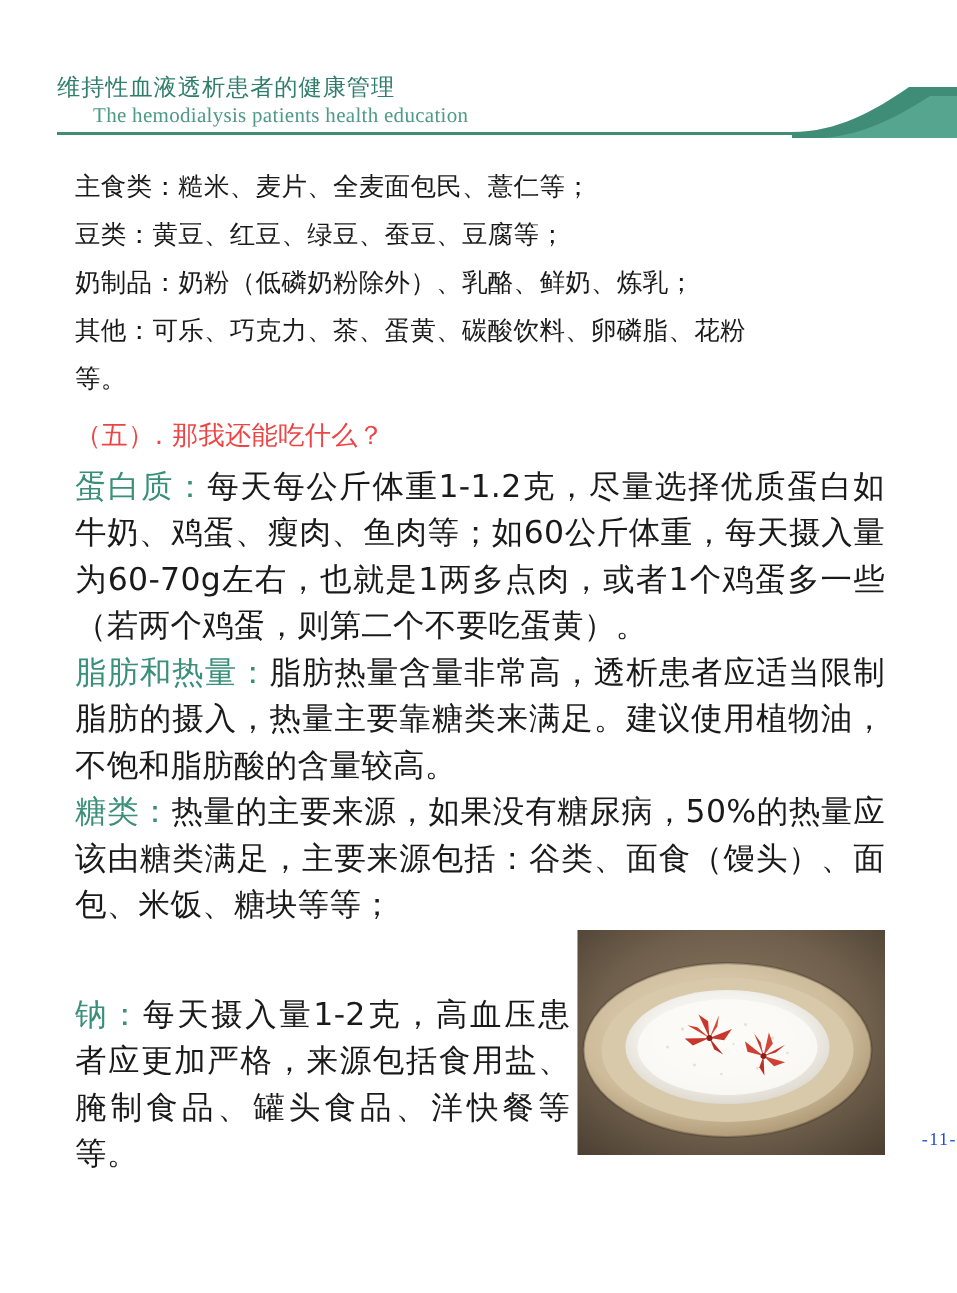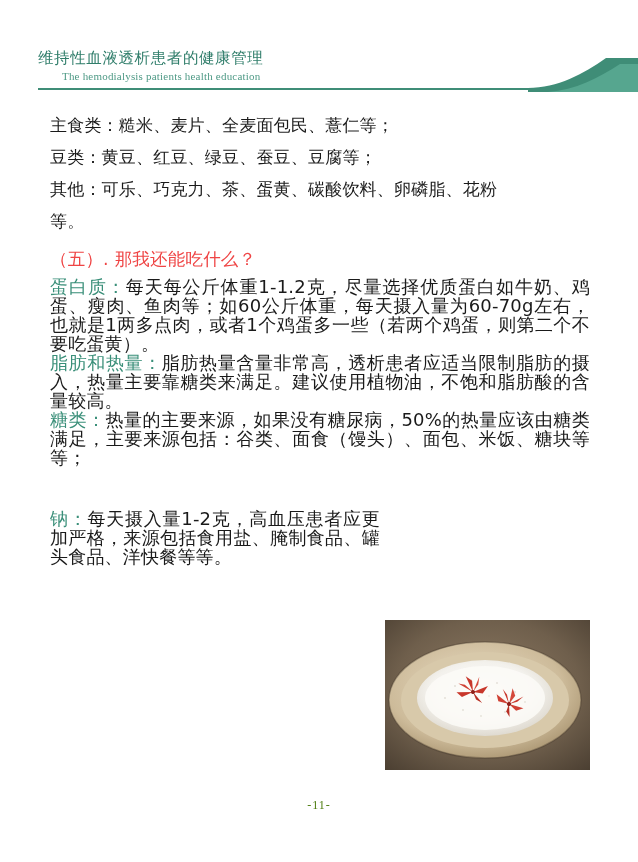--- a/index.html
+++ b/index.html
@@ -36,21 +36,21 @@
     font-size: 15.5px;
     color: #2f7d6a;
     letter-spacing: 0.6px;
     font-family: "DejaVu Sans", sans-serif;
     white-space: nowrap;
   }
   .header-title-en {
     position: absolute;
     left: 62px;
     top: 70px;
-    font-size: 11px;
+    font-size: 14px;
     color: #4f9a86;
     letter-spacing: 0.2px;
     font-family: "Liberation Serif", serif;
     white-space: nowrap;
   }
   .header-rule {
     position: absolute;
     left: 38px;
     top: 88px;
     width: 520px;
@@ -87,22 +87,22 @@
   }
   .section-head {
     font-size: 17.5px;
     line-height: 31px;
     color: #ef4444;
     font-family: "DejaVu Sans", sans-serif;
     margin: 7px 0 2px 0;
     letter-spacing: 0.2px;
   }
   .wrap-para {
-    font-size: 18px;
-    line-height: 19px;
+    font-size: 21px;
+    line-height: 31px;
     color: #1a1a1a;
     font-family: "DejaVu Sans", sans-serif;
     margin: 0;
     text-align: justify;
     letter-spacing: 0.2px;
   }
   .narrow {
     width: 330px;
     margin-top: 42px;
   }
@@ -119,25 +119,25 @@
     border: 0;
   }
   .photo svg {
     display: block;
   }
 
   
   .footer {
     position: absolute;
     left: 0;
-    top: 798px;
+    top: 752px;
     width: 638px;
-    text-align: center;
+    text-align: right;
     font-size: 12px;
-    color: #4d7c0f;
+    color: #1d4ed8;
     font-family: "Liberation Serif", serif;
     letter-spacing: 1px;
   }
 </style>
 </head>
 <body>
 
 <div class="page">
 
   <div class="header">
@@ -149,20 +149,21 @@
         <path d="M0 36 C 30 36, 55 22, 78 6 L110 6 L110 40 L0 40 Z" fill="#3f8d77"></path>
         <path d="M20 40 C 48 38, 70 26, 92 12 L110 12 L110 40 Z" fill="#56a68f"></path>
       </svg>
     </div>
   </div>
 
   <div class="content">
 
     <p class="para">主食类：糙米、麦片、全麦面包民、薏仁等；</p>
     <p class="para">豆类：黄豆、红豆、绿豆、蚕豆、豆腐等；</p>
+    <p class="para">奶制品：奶粉（低磷奶粉除外）、乳酪、鲜奶、炼乳；</p>
     <p class="para">其他：可乐、巧克力、茶、蛋黄、碳酸饮料、卵磷脂、花粉</p>
     <p class="para">等。</p>
 
     <p class="section-head">（五）. 那我还能吃什么？</p>
 
     <p class="wrap-para"><span class="lead">蛋白质：</span><span>每天每公斤体重1-1.2克，尽量选择优质蛋白如牛奶、鸡蛋、瘦肉、鱼肉等；如60公斤体重，每天摄入量为60-70g左右，也就是1两多点肉，或者1个鸡蛋多一些（若两个鸡蛋，则第二个不要吃蛋黄）。</span></p>
 
     <p class="wrap-para"><span class="lead">脂肪和热量：</span><span>脂肪热量含量非常高，透析患者应适当限制脂肪的摄入，热量主要靠糖类来满足。建议使用植物油，不饱和脂肪酸的含量较高。</span></p>
 
     <p class="wrap-para"><span class="lead">糖类：</span><span>热量的主要来源，如果没有糖尿病，50%的热量应该由糖类满足，主要来源包括：谷类、面食（馒头）、面包、米饭、糖块等等；</span></p>

